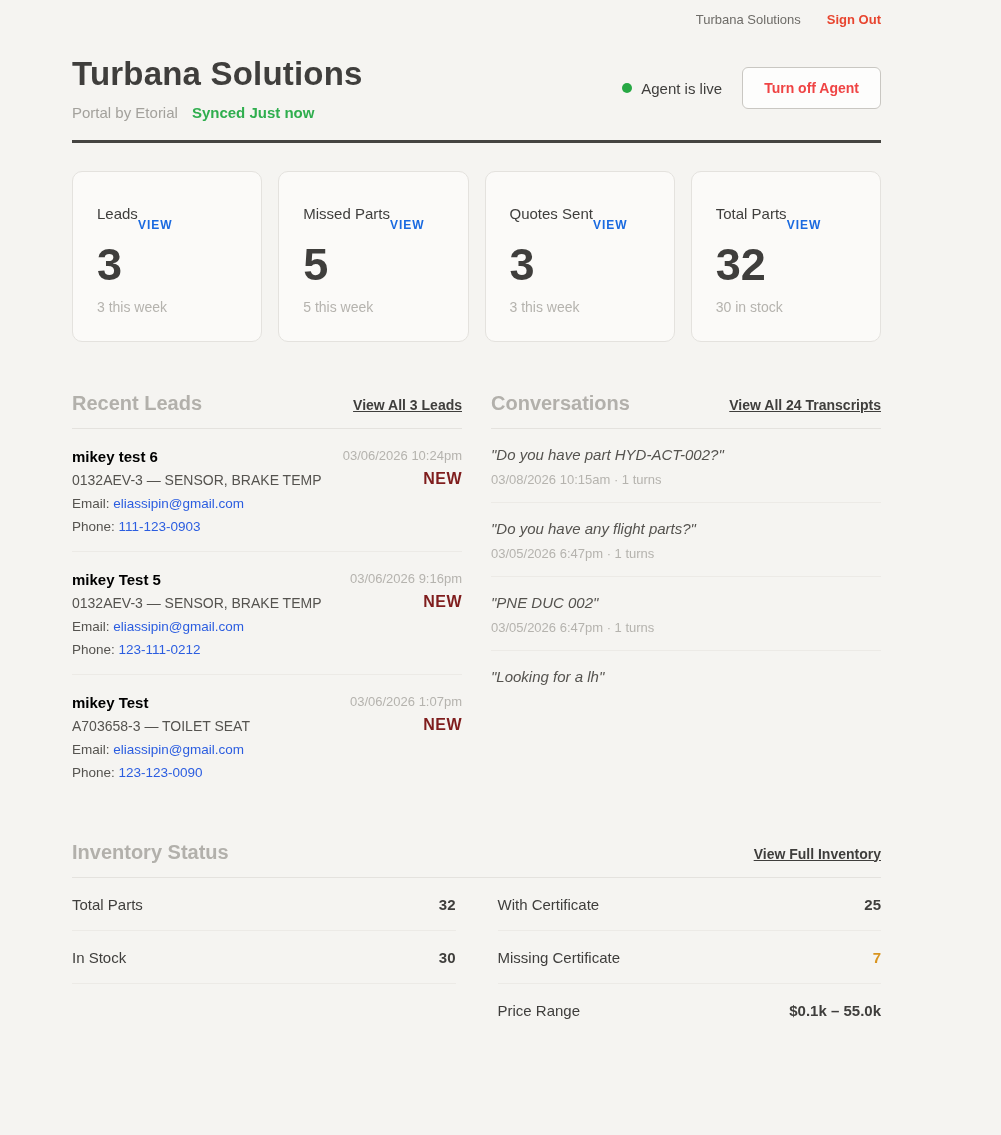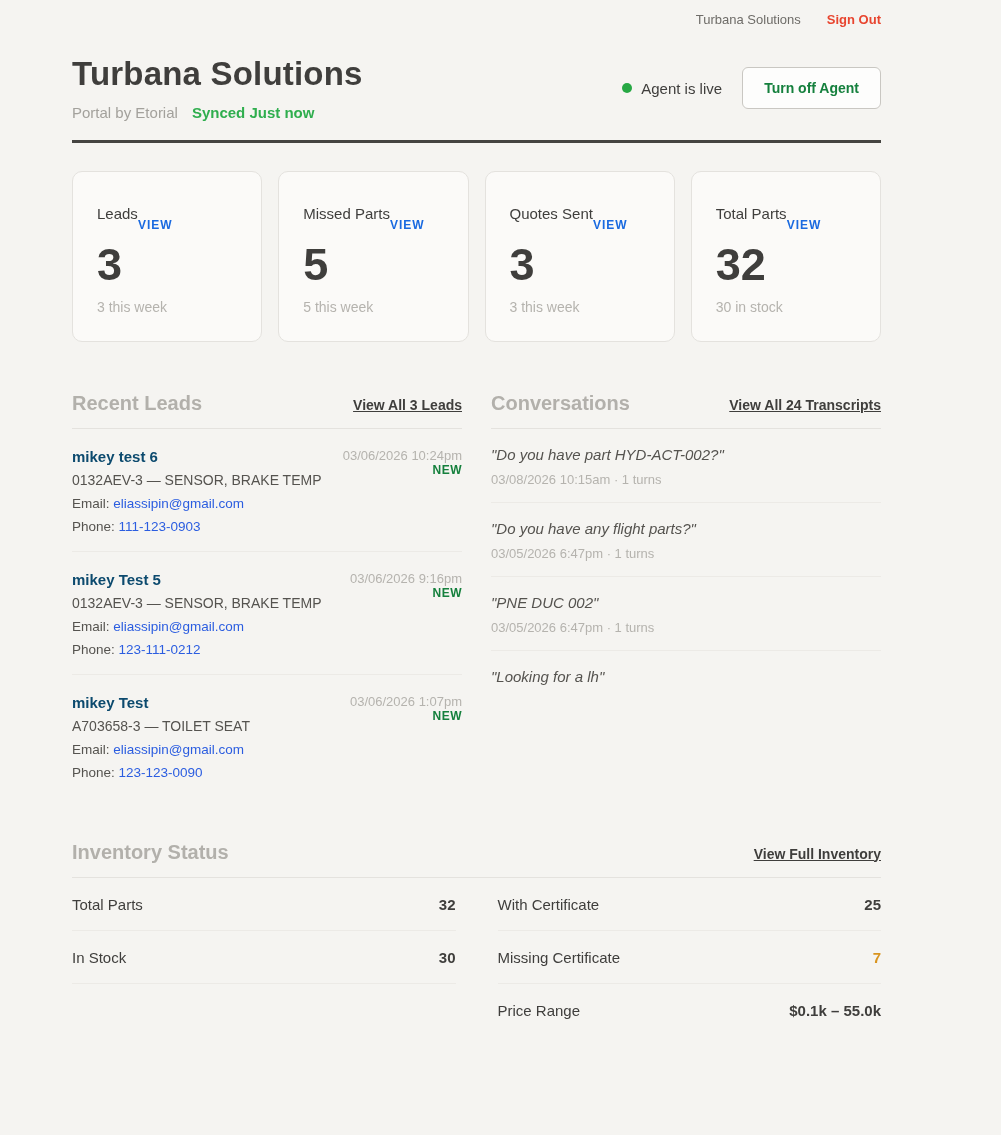--- a/index.html
+++ b/index.html
@@ -25,21 +25,21 @@
   .header-row { display: flex; justify-content: space-between; align-items: flex-start; margin-top: 28px; }
   .page-title { font-size: 33px; font-weight: 700; color: #3f3e3c; letter-spacing: 0.2px; }
   .subtitle-row { margin-top: 11px; font-size: 15px; display: flex; gap: 14px; }
   .subtitle { color: #a3a19c; }
   .sync-status { color: #2fae4e; font-weight: 600; }
   .header-right { display: flex; align-items: center; gap: 20px; margin-top: 12px; }
   .agent-status { display: flex; align-items: center; gap: 9px; font-size: 15px; color: #3f3e3c; }
   .dot { width: 10px; height: 10px; border-radius: 50%; background: #27a844; display: inline-block; }
   .agent-btn {
     background: #fdfdfc; border: 1px solid #c9c7c2; border-radius: 6px;
-    padding: 12px 21px; font-size: 14px; font-weight: 700; color: #15803d;
+    padding: 12px 21px; font-size: 14px; font-weight: 700; color: #ef4444;
     font-family: "Liberation Sans", sans-serif; cursor: pointer;
   }
   .dark-rule { height: 3px; background: #454441; margin-top: 19px; border: none; }
 
   
   .cards { display: grid; grid-template-columns: repeat(4, 1fr); gap: 16px; margin-top: 28px; }
   .card {
     background: #fbfaf8; border: 1px solid #e4e2de; border-radius: 10px;
     padding: 22px 24px 26px;
   }
@@ -57,27 +57,27 @@
   .section-head {
     display: flex; justify-content: space-between; align-items: baseline;
     border-bottom: 1px solid #e4e2de; padding-bottom: 13px;
   }
   .section-title { font-size: 20px; font-weight: 700; color: #b2b0ab; }
   .view-all { font-size: 14px; font-weight: 600; color: #3f3e3c; text-decoration: underline; cursor: pointer; }
 
   
   .lead { display: flex; justify-content: space-between; padding: 19px 0 17px; border-bottom: 1px solid #eceae6; }
   .lead:last-child { border-bottom: none; }
-  .lead-name { font-size: 15px; font-weight: 700; color: #0c4a6e; }
+  .lead-name { font-size: 15px; font-weight: 700; color: #000000; }
   .lead-part { font-size: 14px; color: #55534f; margin-top: 7px; }
   .lead-contact { font-size: 13.5px; color: #55534f; margin-top: 8px; }
   .link { color: #2b5de0; text-decoration: none; cursor: pointer; }
   .lead-right { text-align: right; flex-shrink: 0; }
   .lead-date { font-size: 13px; color: #b5b3ae; }
-  .badge-new { font-size: 12px; font-weight: 700; color: #15803d; letter-spacing: 0.5px; }
+  .badge-new { font-size: 16px; font-weight: 700; color: #7f1d1d; letter-spacing: 0.5px; margin-top: 7px; }
 
   
   .conv { padding: 17px 0 15px; border-bottom: 1px solid #eceae6; }
   .conv:last-child { border-bottom: none; }
   .conv-quote { font-style: italic; font-size: 15px; color: #55534f; }
   .conv-meta { font-size: 13px; color: #b5b3ae; margin-top: 9px; }
 
   
   .inventory { margin-top: 44px; }
   .inv-grid { display: grid; grid-template-columns: 1fr 1fr; column-gap: 42px; }

